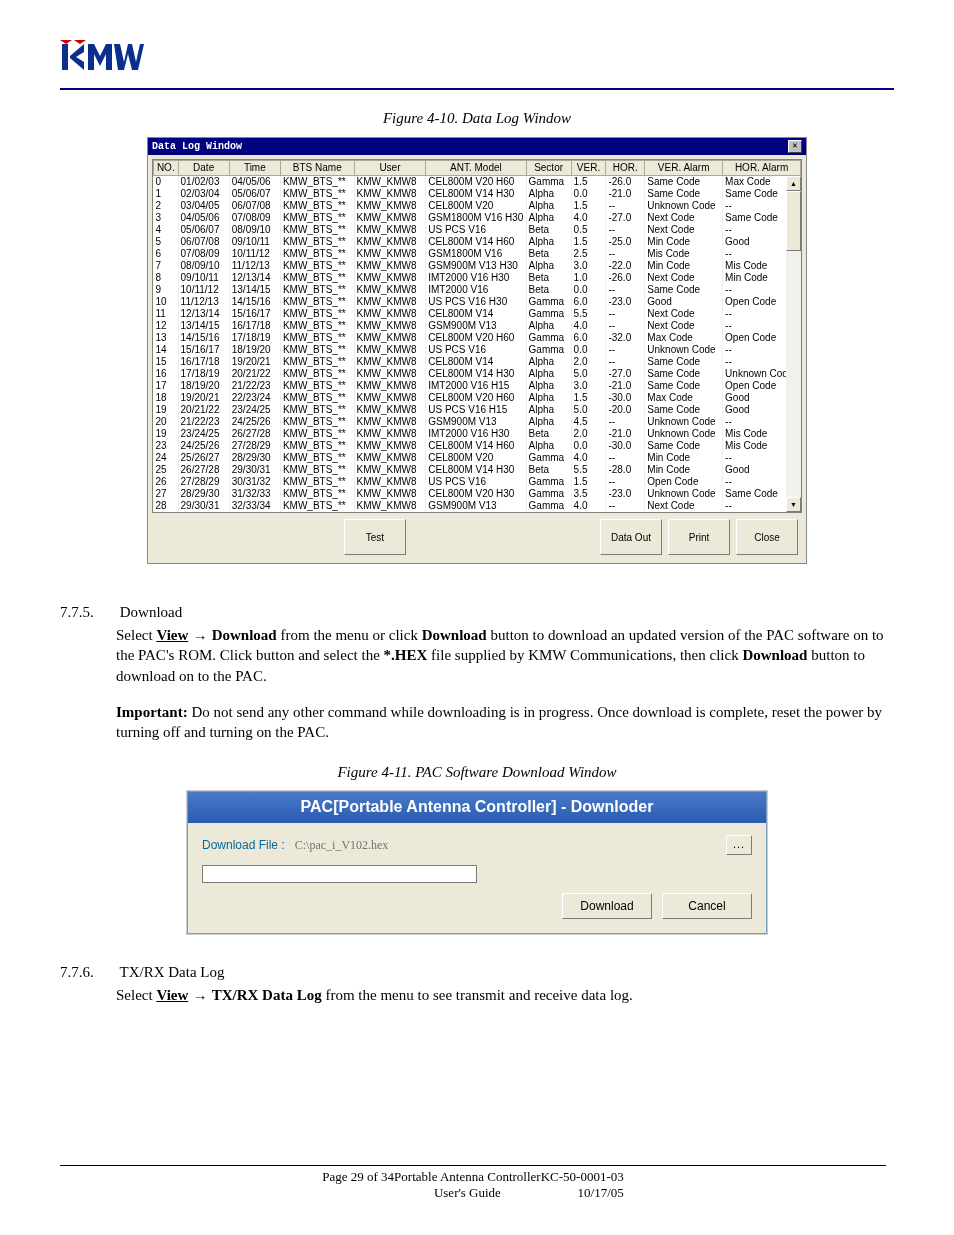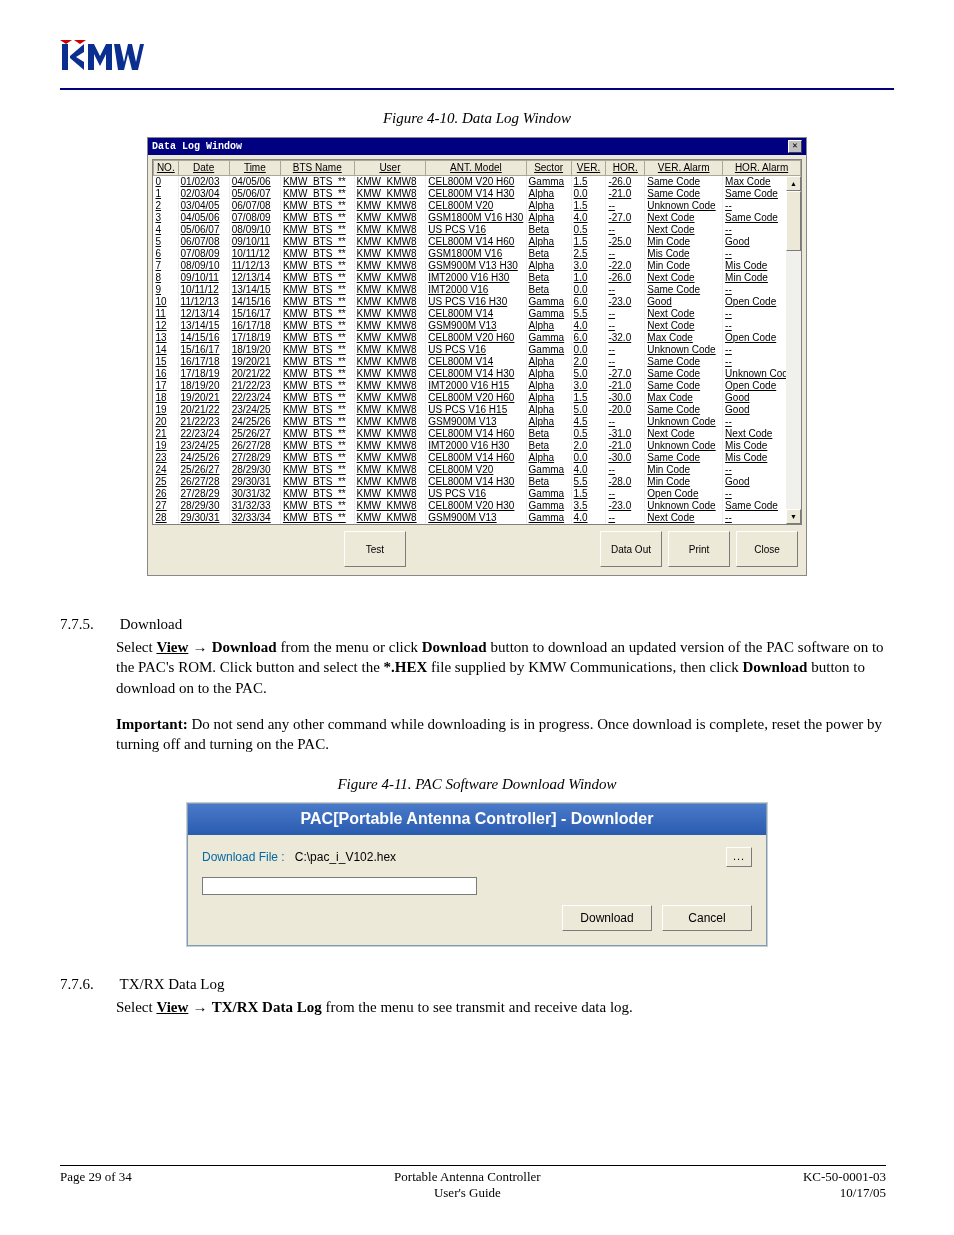--- a/index.html
+++ b/index.html
@@ -61,21 +61,20 @@
     background:#fff;
     border:1px solid #808080;
     max-height: 370px;
     overflow: hidden;
     position: relative;
   }
   .grid {
     width: 100%;
     border-collapse: collapse;
     table-layout: fixed;
-    text-decoration: underline;
   }
   .grid th {
     background: #ece9d8;
     border: 1px solid #aca899;
     font-weight: normal;
     padding: 1px 2px;
     font-size: 10px;
     white-space: nowrap;
   }
   .grid td {
@@ -140,21 +139,21 @@
     padding:6px 4px;
     border-bottom:1px solid #2a5cb0;
   }
   .pac-body {
     background:#ece9d8;
     padding:12px 14px 14px 14px;
     font-size:12px;
   }
   .pac-row1 { display:flex; align-items:center; gap:10px; }
   .pac-label { color:#0369a1; }
-  .pac-file  { color:#000000; }
+  .pac-file  { color:#737373;font-family:Liberation Serif, serif; }
   .pac-browse {
     margin-left:auto; width:26px;height:20px;
     background:#ece9d8;border:1px solid #aca899;
     border-top-color:#fff;border-left-color:#fff;
     border-right-color:#7b7b7b;border-bottom-color:#7b7b7b;
     text-align:center;line-height:16px;font-size:11px;
     letter-spacing:1px;
   }
   .pac-progress{
     margin-top:10px; height:18px; width:50%;
@@ -168,21 +167,21 @@
     border-top-color:#fff;border-left-color:#fff;
     border-right-color:#7b7b7b;border-bottom-color:#7b7b7b;
     font-size:12px;
     display:inline-flex;align-items:center;justify-content:center;
   }
 
   
   .footer {
     position:absolute; left:60px; right:68px; bottom:34px;
     border-top:1px solid #000;
-    display:flex; justify-content:space-between;
+    display:flex; justify-content:center;
     font-size:13px; padding-top:3px;
     font-family: Georgia, 'Times New Roman', serif;
   }
   .footer .mid { text-align:center; }
   .footer .right { text-align:right; }
 </style>
 </head>
 <body>
 
 <div class="logo-row">
@@ -507,33 +506,20 @@
               <td>KMW_BTS_**</td>
               <td>KMW_KMW8</td>
               <td>GSM900M V13</td>
               <td>Alpha</td>
               <td>4.5</td>
               <td>--</td>
               <td>Unknown Code</td>
               <td>--</td>
             </tr>
             <tr>
-              <td>21</td>
-              <td>22/23/24</td>
-              <td>25/26/27</td>
-              <td>KMW_BTS_**</td>
-              <td>KMW_KMW8</td>
-              <td>CEL800M V14 H60</td>
-              <td>Beta</td>
-              <td>0.5</td>
-              <td>-31.0</td>
-              <td>Next Code</td>
-              <td>Next Code</td>
-            </tr>
-            <tr>
               <td>19</td>
               <td>23/24/25</td>
               <td>26/27/28</td>
               <td>KMW_BTS_**</td>
               <td>KMW_KMW8</td>
               <td>IMT2000 V16 H30</td>
               <td>Beta</td>
               <td>2.0</td>
               <td>-21.0</td>
               <td>Unknown Code</td>

